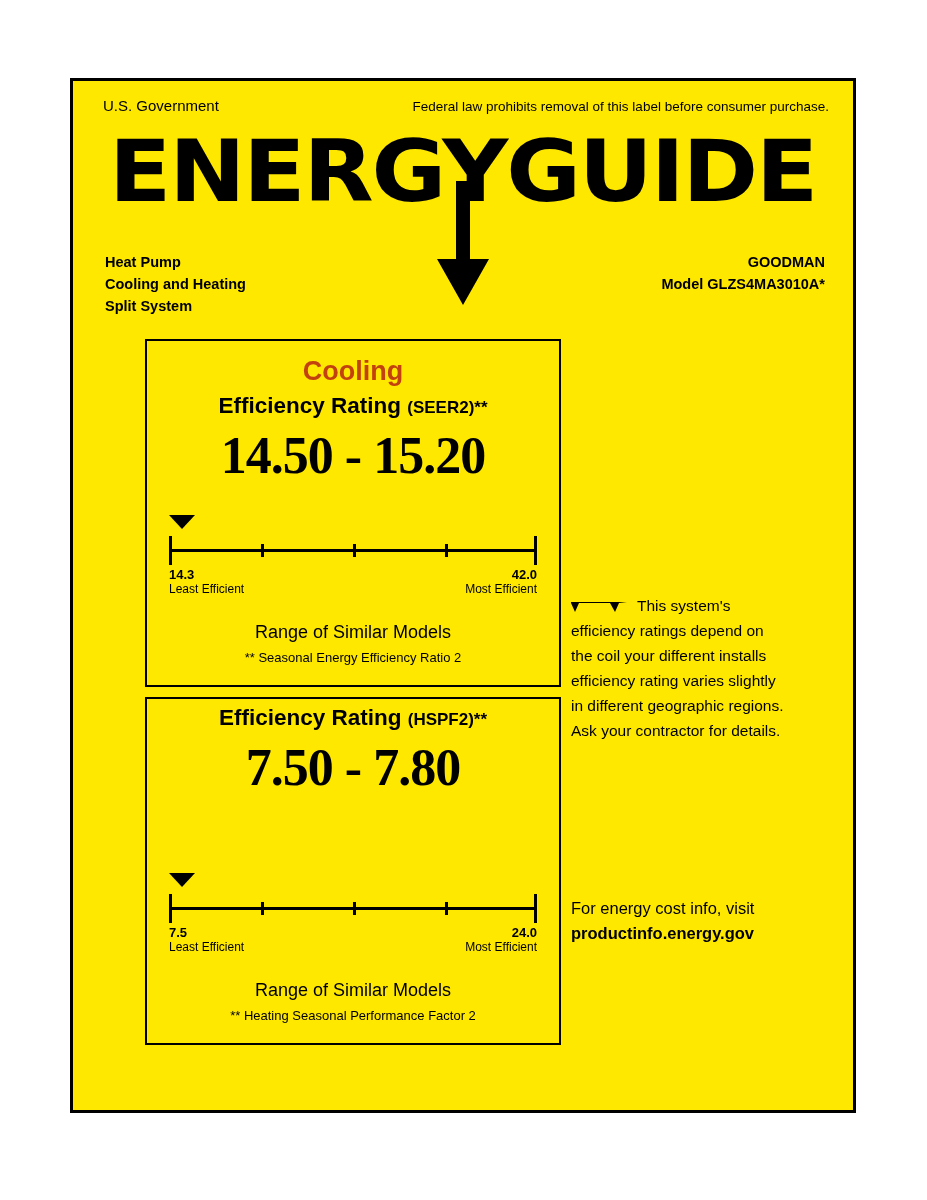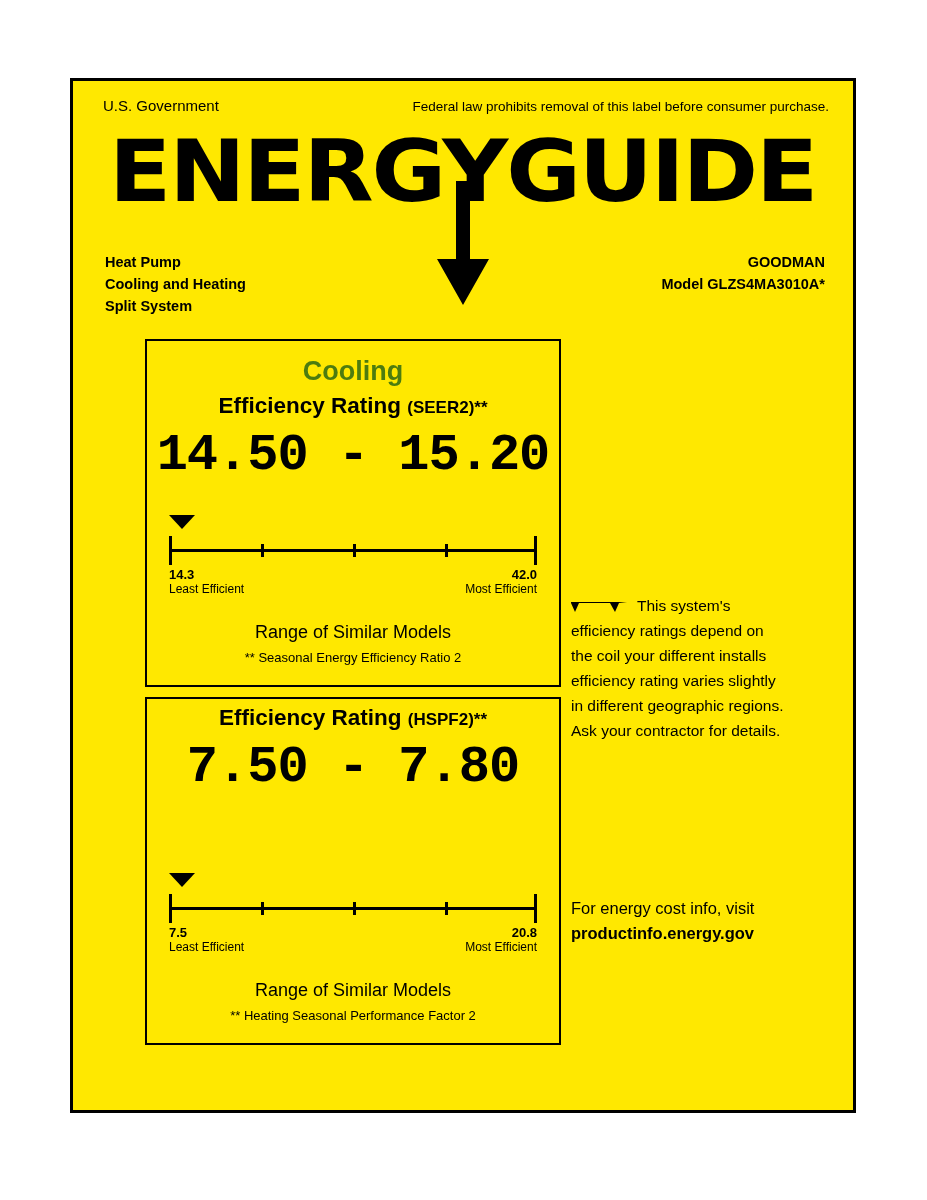--- a/index.html
+++ b/index.html
@@ -104,36 +104,36 @@
     background: transparent;
   }
   #cooling-box { left: 72px; top: 258px; width: 412px; height: 344px; }
   #heating-box { left: 72px; top: 616px; width: 412px; height: 344px; }
 
   .rb-title {
     text-align: center;
     font-size: 27px;
     font-weight: bold;
     margin-top: 15px;
-    color: #4d7c0f;
+    color: #c2410c;
   }
   .rb-sub {
     text-align: center;
     font-size: 22.5px;
     font-weight: bold;
     margin-top: 6px;
     color: #000;
     white-space: nowrap;
   }
   .rb-sub .small {
     font-size: 17px;
   }
   .rb-value {
     text-align: center;
-    font-family: Liberation Mono, monospace;
+    font-family: Liberation Serif, serif;
     font-size: 52px;
     font-weight: bold;
     letter-spacing: -1px;
     margin-top: 8px;
     color: #000;
     line-height: 58px;
   }
 
   
   .scale-wrap {
@@ -294,21 +294,21 @@
 
     <div class="scale-wrap">
       <div class="pointer" style="left: 0px;"></div>
       <div class="scale-line"></div>
       <div class="tick end" style="left:0;"></div>
       <div class="tick mid" style="left:25%;"></div>
       <div class="tick mid" style="left:50%;"></div>
       <div class="tick mid" style="left:75%;"></div>
       <div class="tick end" style="right:0;"></div>
       <div class="scale-label sl-left">7.5</div>
-      <div class="scale-label sl-right">20.8</div>
+      <div class="scale-label sl-right">24.0</div>
       <div class="scale-caption sl-left">Least Efficient</div>
       <div class="scale-caption sl-right">Most Efficient</div>
     </div>
 
     <div class="rb-range">Range of Similar Models</div>
     <div class="rb-foot">** Heating Seasonal Performance Factor 2</div>
   </div>
 
   <div class="note-block">
     <div class="note-line">

